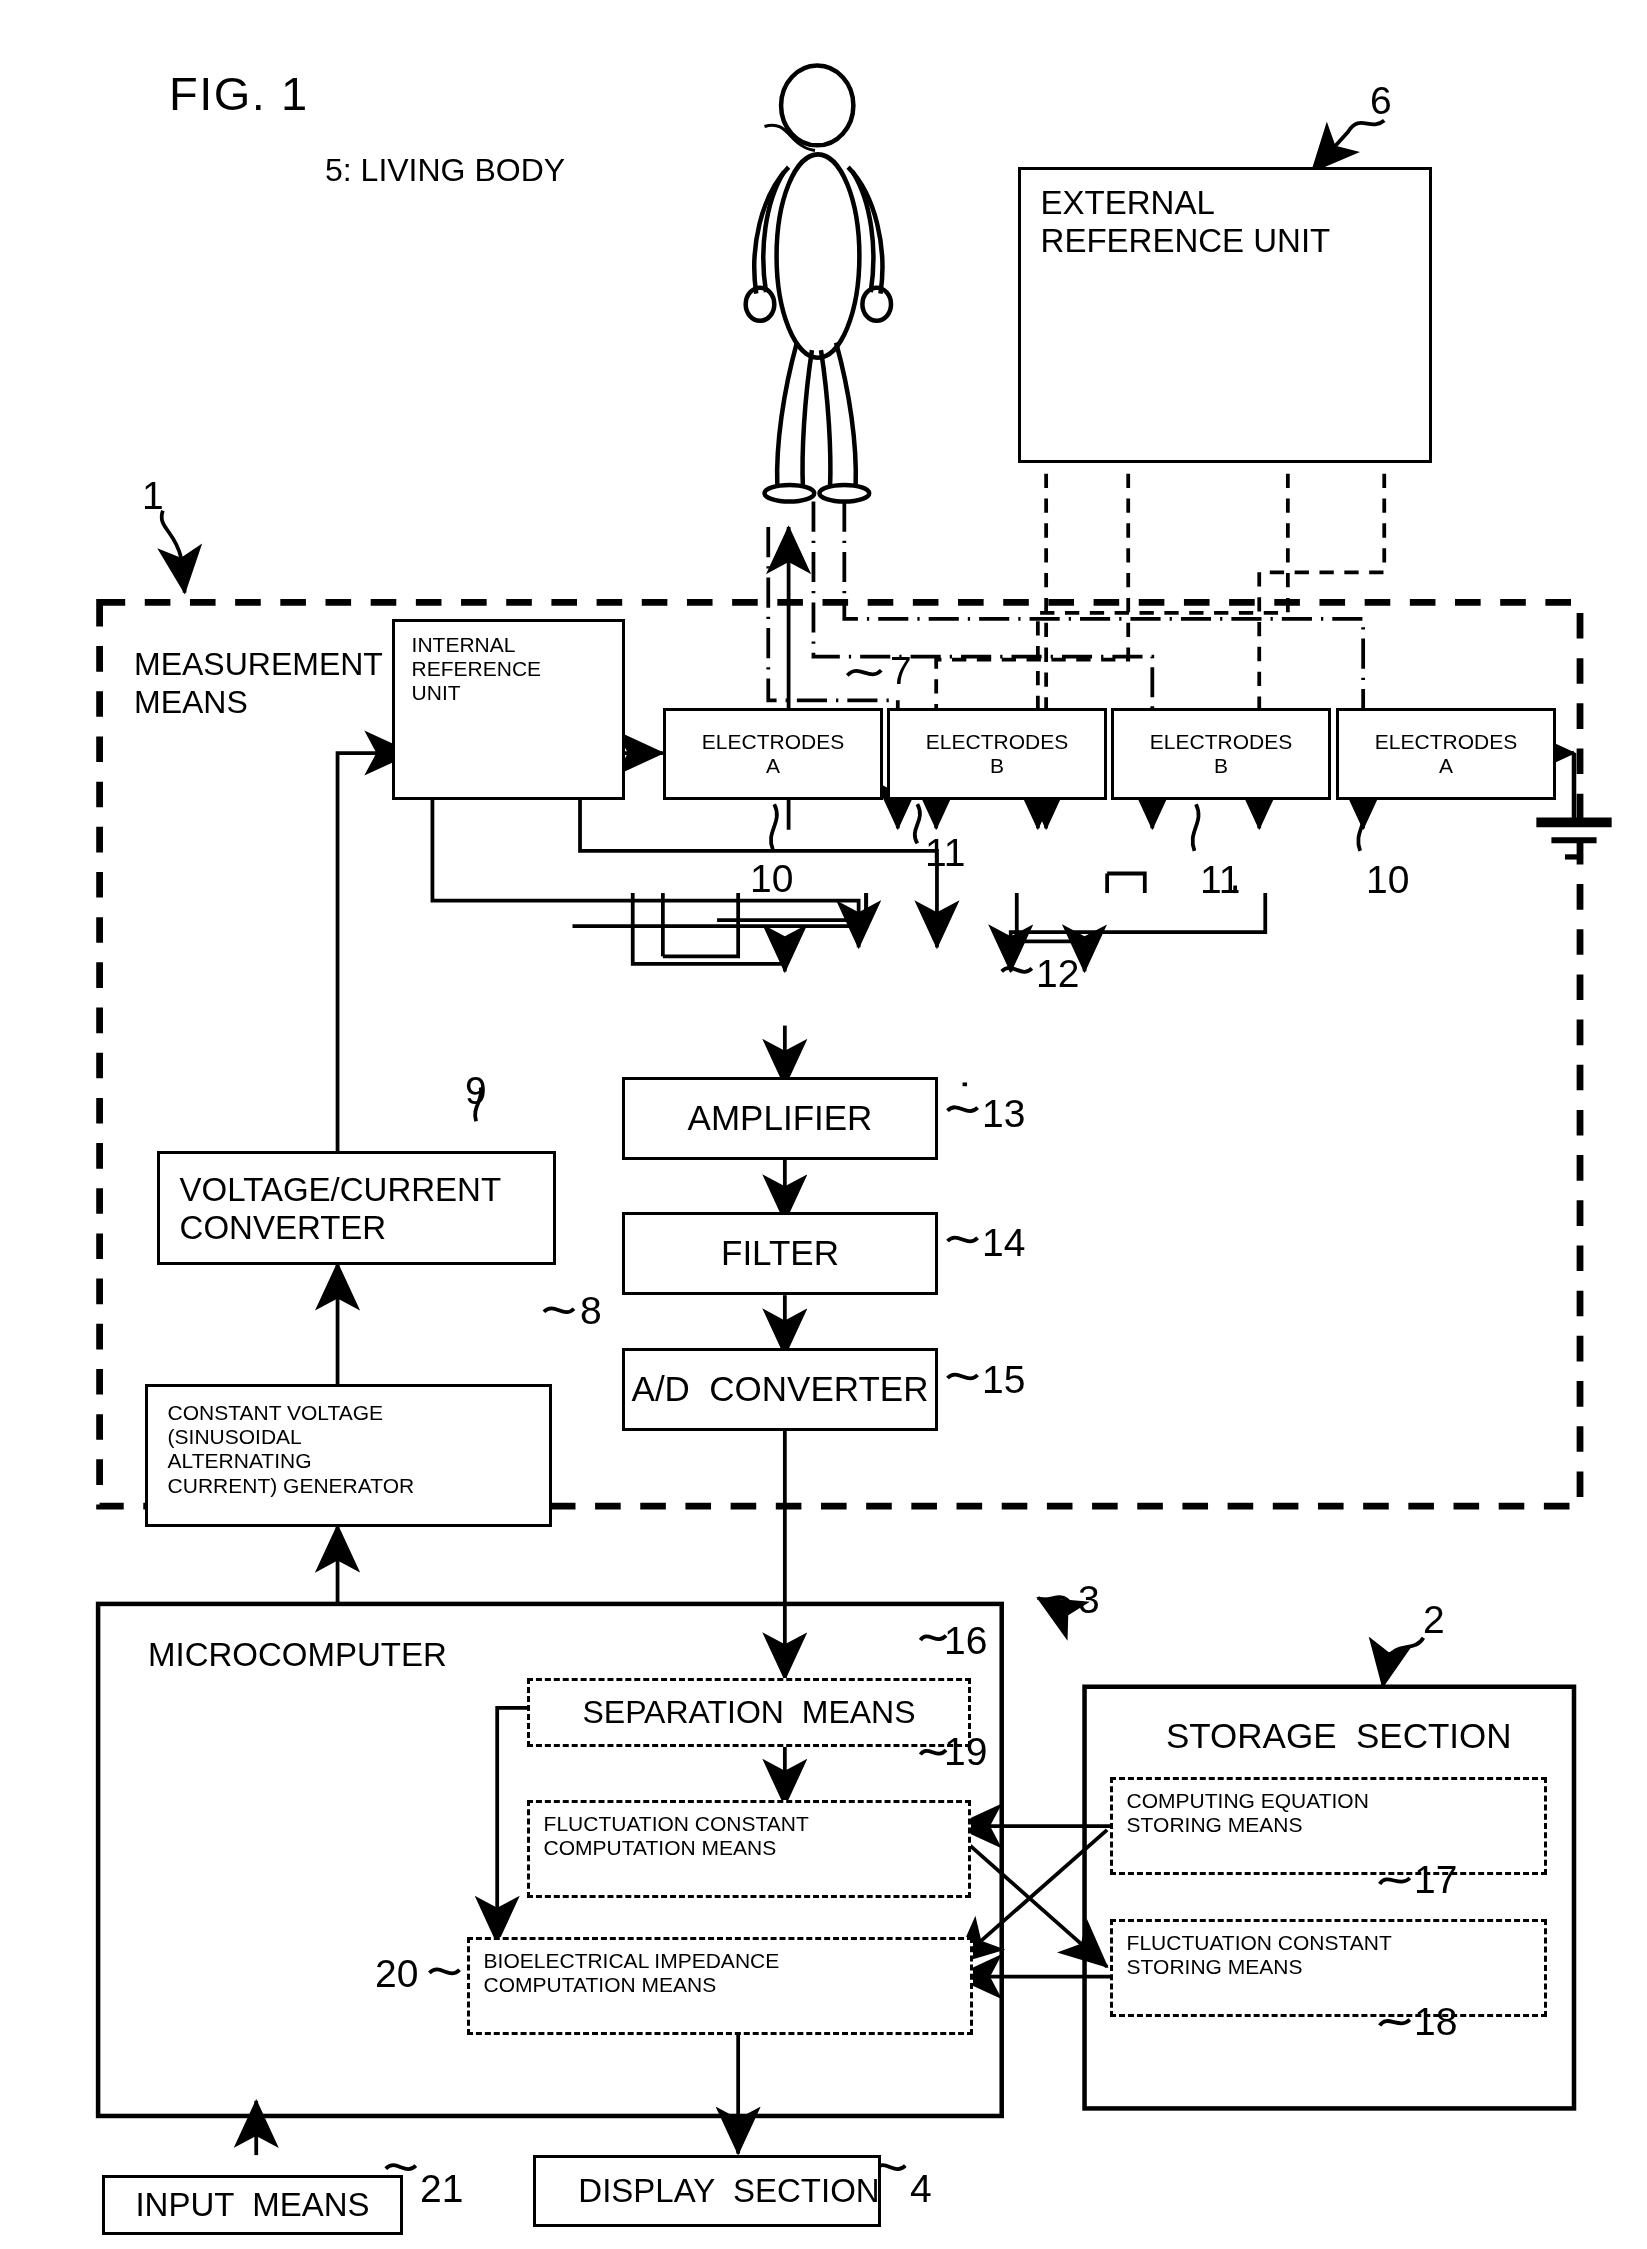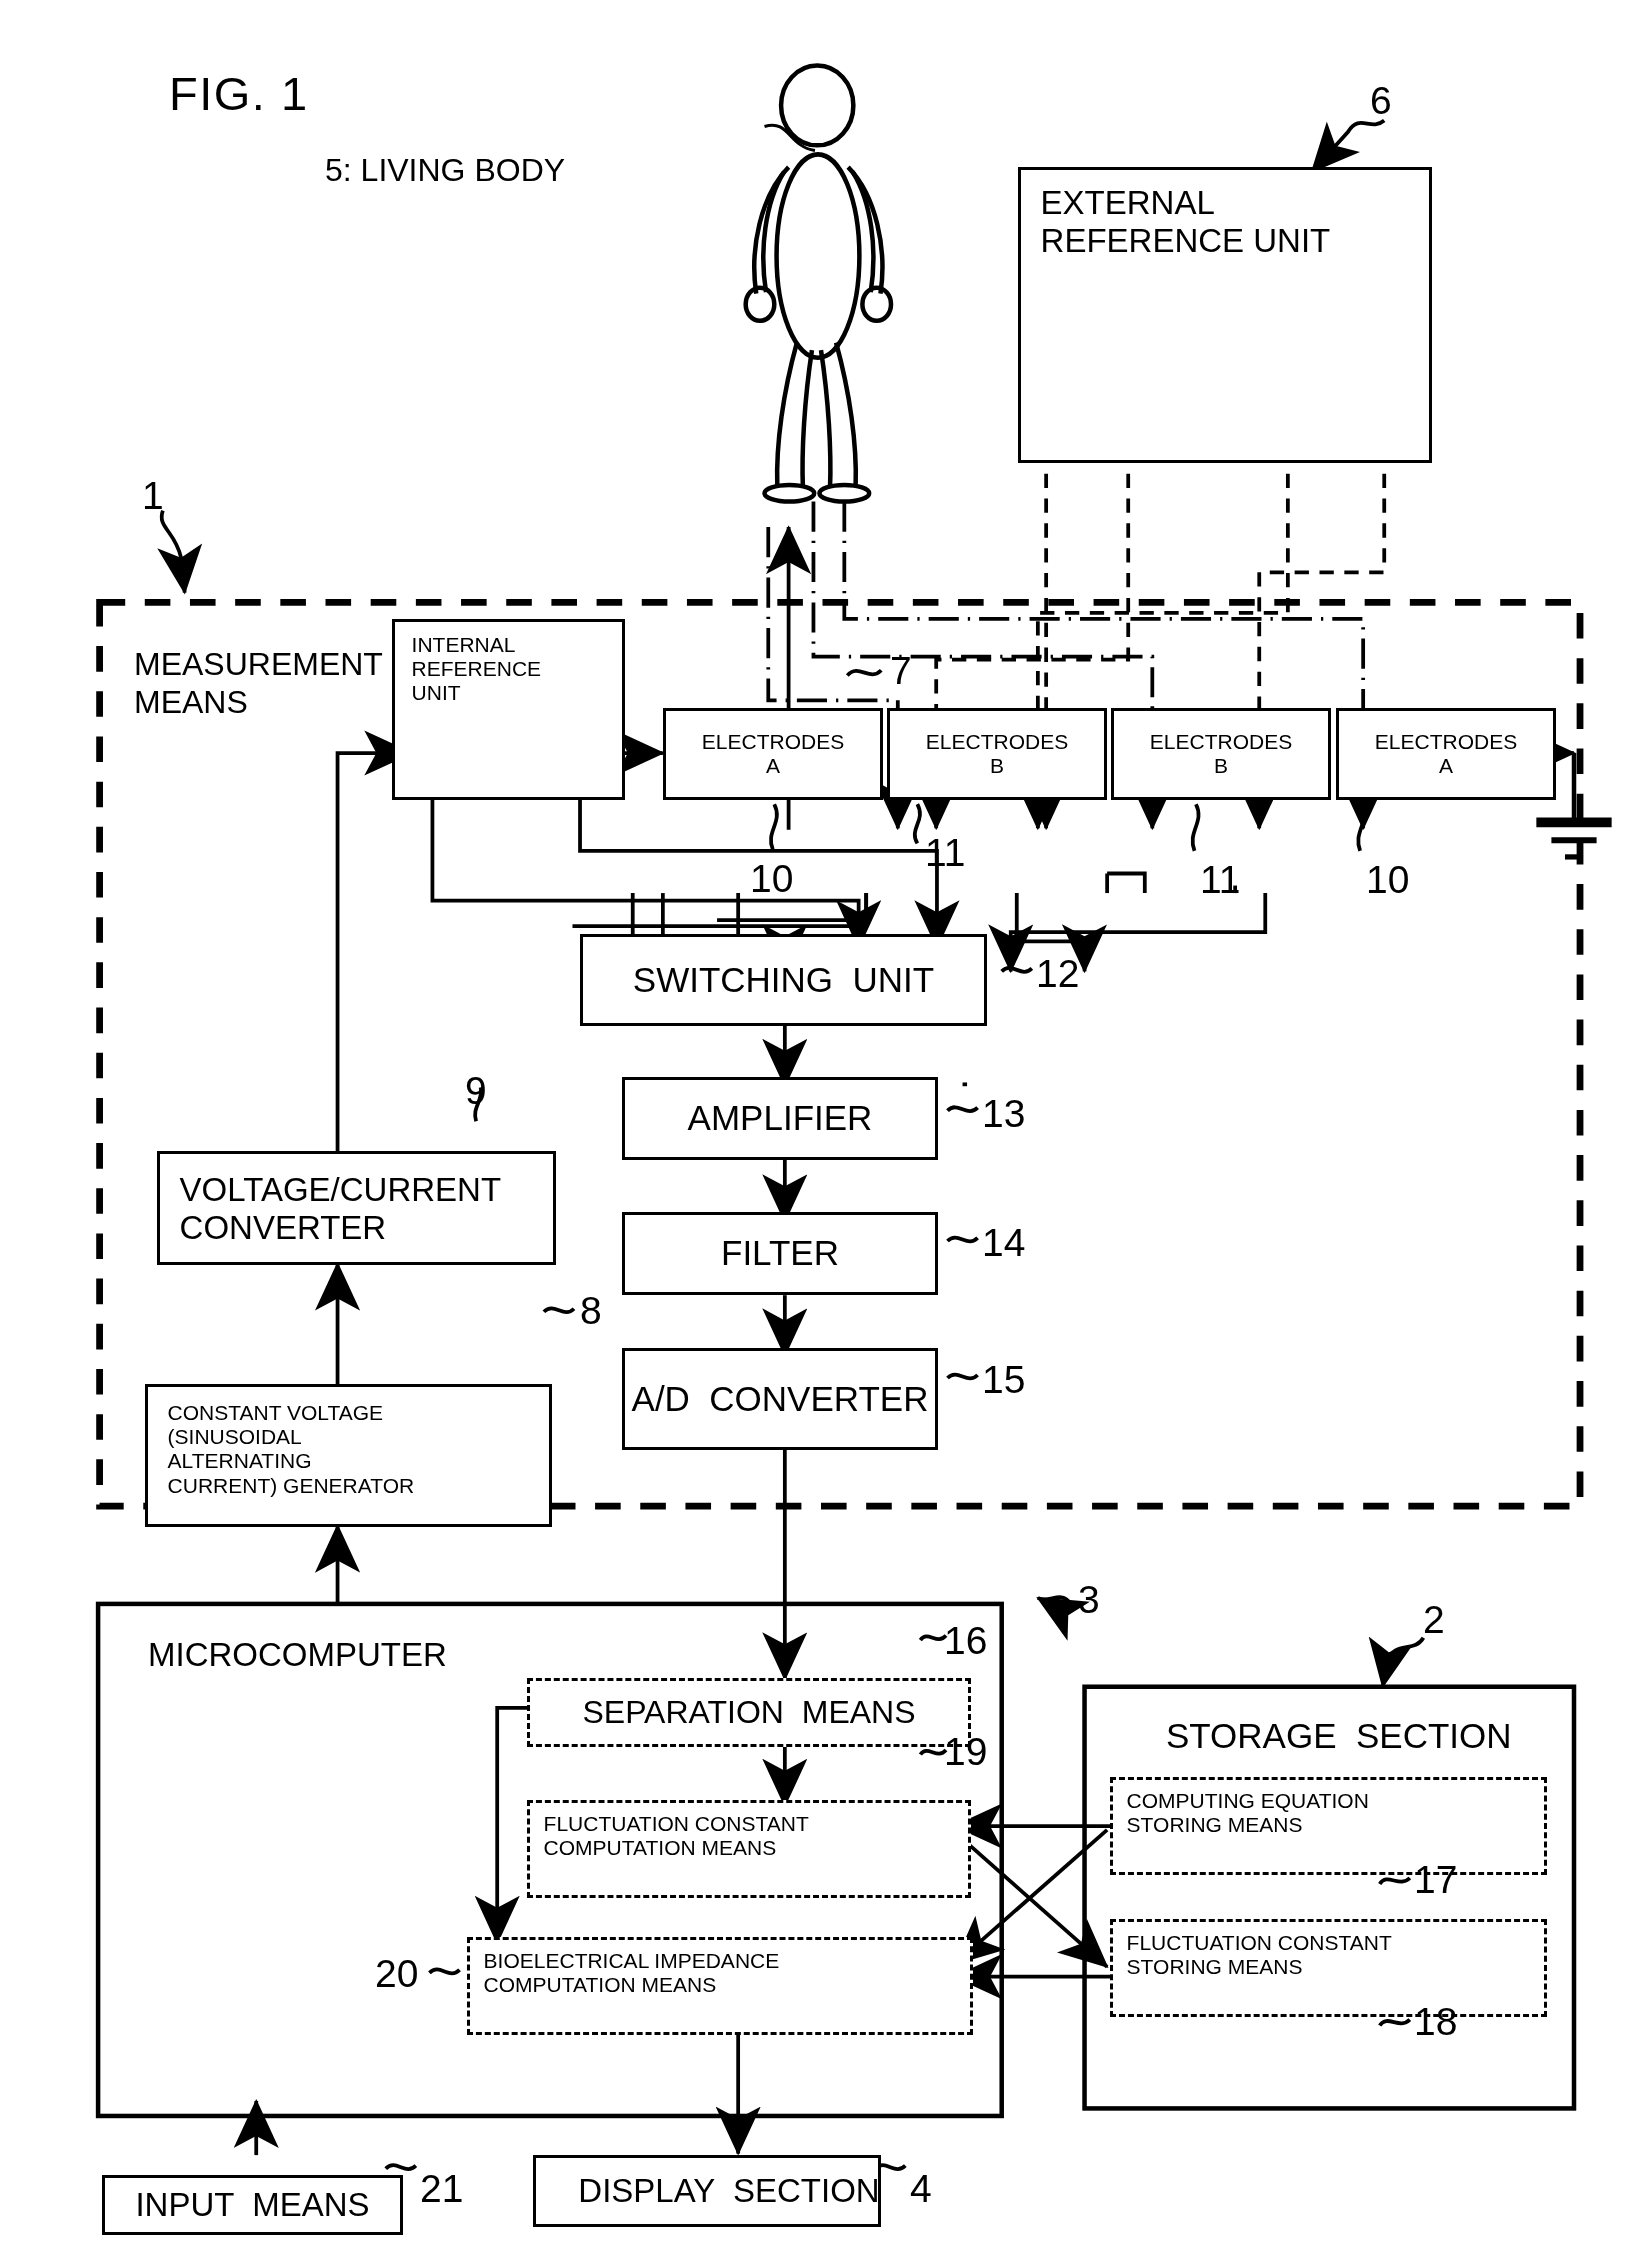--- a/index.html
+++ b/index.html
@@ -258,36 +258,33 @@
 B</span>
   </div>
   <div class="refnum" style="left:1200px;top:858px;">11</div>
 
   <div class="box" style="left:1336px;top:708px;width:220px;height:92px;">
     <span class="f40">ELECTRODES
 A</span>
   </div>
   <div class="refnum" style="left:1366px;top:858px;">10</div>
 
-  <div class="box" style="left:580px;top:934px;width:407px;height:92px;">
-    <span class="f46">SWITCHING  UNIT</span>
-  </div>
   <div class="refnum" style="left:1036px;top:952px;">12</div>
 
   <div class="box" style="left:622px;top:1077px;width:316px;height:83px;">
     <span class="f46">AMPLIFIER</span>
   </div>
   <div class="refnum" style="left:982px;top:1092px;">13</div>
 
   <div class="box" style="left:622px;top:1212px;width:316px;height:83px;">
     <span class="f46">FILTER</span>
   </div>
   <div class="refnum" style="left:982px;top:1221px;">14</div>
 
-  <div class="box" style="left:622px;top:1348px;width:316px;height:102px;">
+  <div class="box" style="left:622px;top:1348px;width:316px;height:83px;">
     <span class="f46">A/D  CONVERTER</span>
   </div>
   <div class="refnum" style="left:982px;top:1358px;">15</div>
 
   <div class="box tl" style="left:157px;top:1151px;width:399px;height:114px;padding:16.6px 0 0 19.6px;">
     <span class="f44">VOLTAGE/CURRENT
 CONVERTER</span>
   </div>
   <div class="refnum" style="left:465px;top:1069px;">9</div>
 

